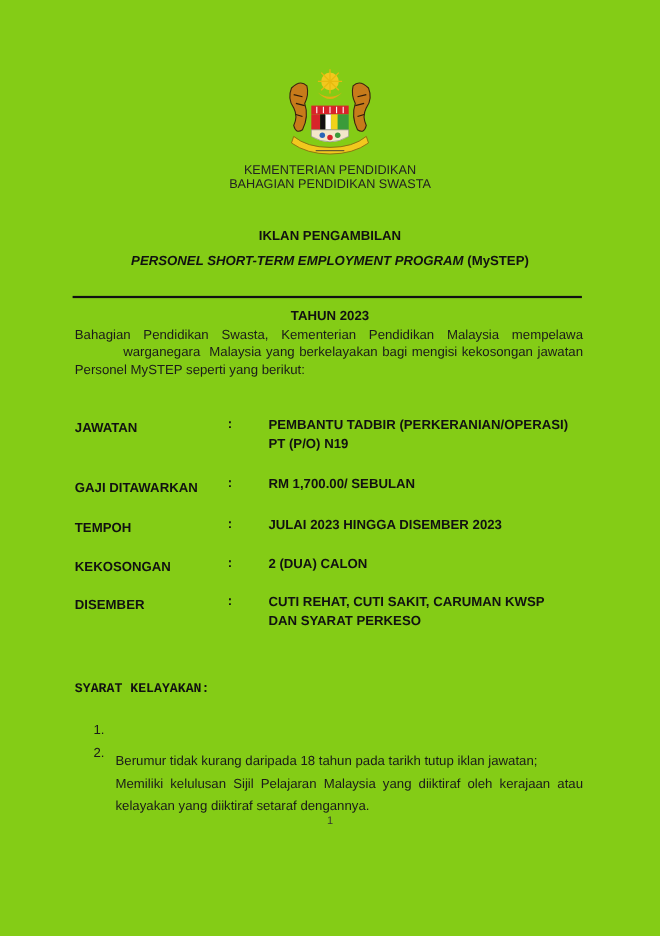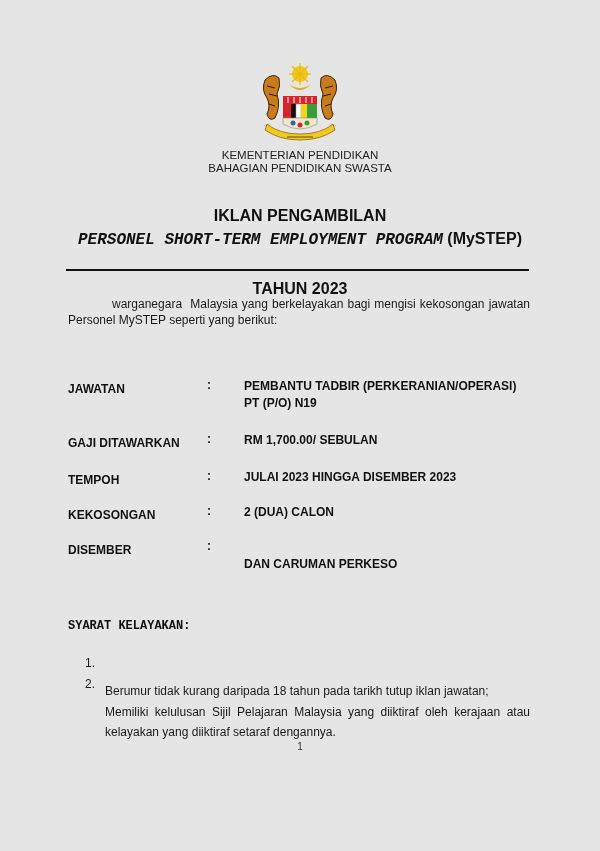--- a/index.html
+++ b/index.html
@@ -1,26 +1,26 @@
 <!DOCTYPE html>
 <html><head>
 <meta charset="utf-8">
 <style>
   html, body { margin: 0; padding: 0; background: #ffffff; }
   body { width: 600px; height: 851px; position: relative; overflow: hidden;
          font-family: "Liberation Sans", sans-serif; color: #1a1a1a; }
-  .page { position: absolute; left: 0; top: 0; width: 600px; height: 851px; background: #e5e5e5; }
+  .page { position: absolute; left: 0; top: 0; width: 600px; height: 851px; background: #84cc16; }
   .logo { position: absolute; left: 259px; top: 62px; width: 82px; height: 80px; }
   .header-line { position: absolute; left: 0; width: 600px; text-align: center; font-size: 11.5px; color: #222; }
   .hl1 { top: 149px; }
   .hl2 { top: 162px; }
-  .title { position: absolute; left: 0; width: 600px; text-align: center; font-weight: bold; font-size: 16px; color: #111; }
+  .title { position: absolute; left: 0; width: 600px; text-align: center; font-weight: bold; font-size: 12px; color: #111; }
   .t1 { top: 207px; }
   .t2 { top: 230px; }
-  .t2 .ital { font-style: italic; font-family: Liberation Mono, monospace; }
+  .t2 .ital { font-style: italic; }
   .t3 { top: 253px; margin-top: 27px; }
   .rule { position: absolute; left: 66px; top: 269px; width: 463px; height: 2px; background: #111; }
   .intro { position: absolute; left: 68px; top: 296px; width: 462px; font-size: 12px; line-height: 16px;
            text-align: justify; color: #1a1a1a; }
   .intro p { margin: 0; }
   .row { position: absolute; left: 68px; width: 470px; font-weight: bold; font-size: 12px; color: #111; }
   .row .lbl { position: absolute; left: 0; top: 4px; text-align: center; }
   .row .colon { position: absolute; left: 139px; top: 0; }
   .row .val { position: absolute; left: 176px; top: 0; line-height: 17px; width: 300px; }
   .r1 { top: 378px; }
@@ -93,20 +93,21 @@
   <div class="header-line hl1">KEMENTERIAN PENDIDIKAN</div>
   <div class="header-line hl2">BAHAGIAN PENDIDIKAN SWASTA</div>
 
   <div class="title t1">IKLAN PENGAMBILAN</div>
   <div class="title t2"><span class="ital">PERSONEL SHORT-TERM EMPLOYMENT PROGRAM</span><span> (MySTEP)</span></div>
   <div class="title t3">TAHUN 2023</div>
 
   <div class="rule"></div>
 
   <div class="intro">
+    <p style="text-align-last: justify;">Bahagian Pendidikan Swasta, Kementerian Pendidikan Malaysia mempelawa</p>
     <p style="text-align-last: justify; white-space: pre; margin-left: 44px;">warganegara  Malaysia yang berkelayakan bagi mengisi kekosongan jawatan</p>
     <p>Personel MySTEP seperti yang berikut:</p>
   </div>
 
   <div class="row r1">
     <span class="lbl">JAWATAN</span>
     <span class="colon">:</span>
     <span class="val">
       <span>PEMBANTU TADBIR (PERKERANIAN/OPERASI)</span><br>
       <span>PT (P/O) N19</span>
@@ -128,22 +129,22 @@
   <div class="row r4">
     <span class="lbl">KEKOSONGAN</span>
     <span class="colon">:</span>
     <span class="val">2 (DUA) CALON</span>
   </div>
 
   <div class="row r5">
     <span class="lbl">DISEMBER</span>
     <span class="colon">:</span>
     <span class="val">
-      <br>
-      <span>DAN CARUMAN PERKESO</span>
+      <span>CUTI REHAT, CUTI SAKIT, CARUMAN KWSP</span><br>
+      <span>DAN SYARAT PERKESO</span>
     </span>
   </div>
 
   <div class="syarat">SYARAT KELAYAKAN:</div>
 
   <div class="req q1">
     <span class="num">1.</span>
     <span class="txt">Berumur tidak kurang daripada 18 tahun pada tarikh tutup iklan jawatan;</span>
   </div>
   <div class="req q2">

